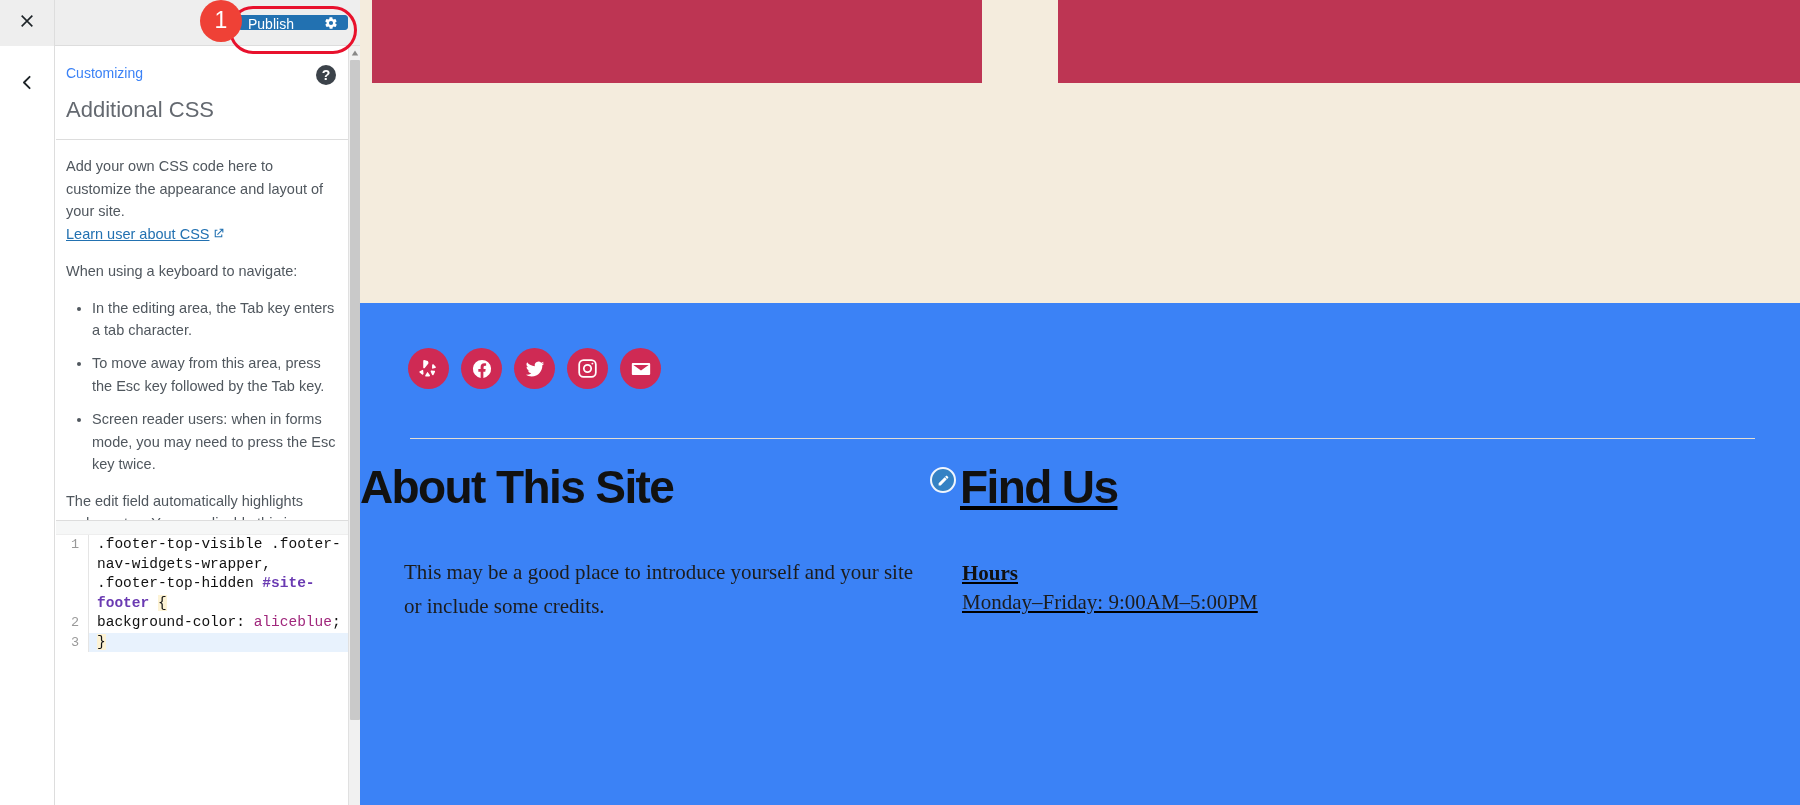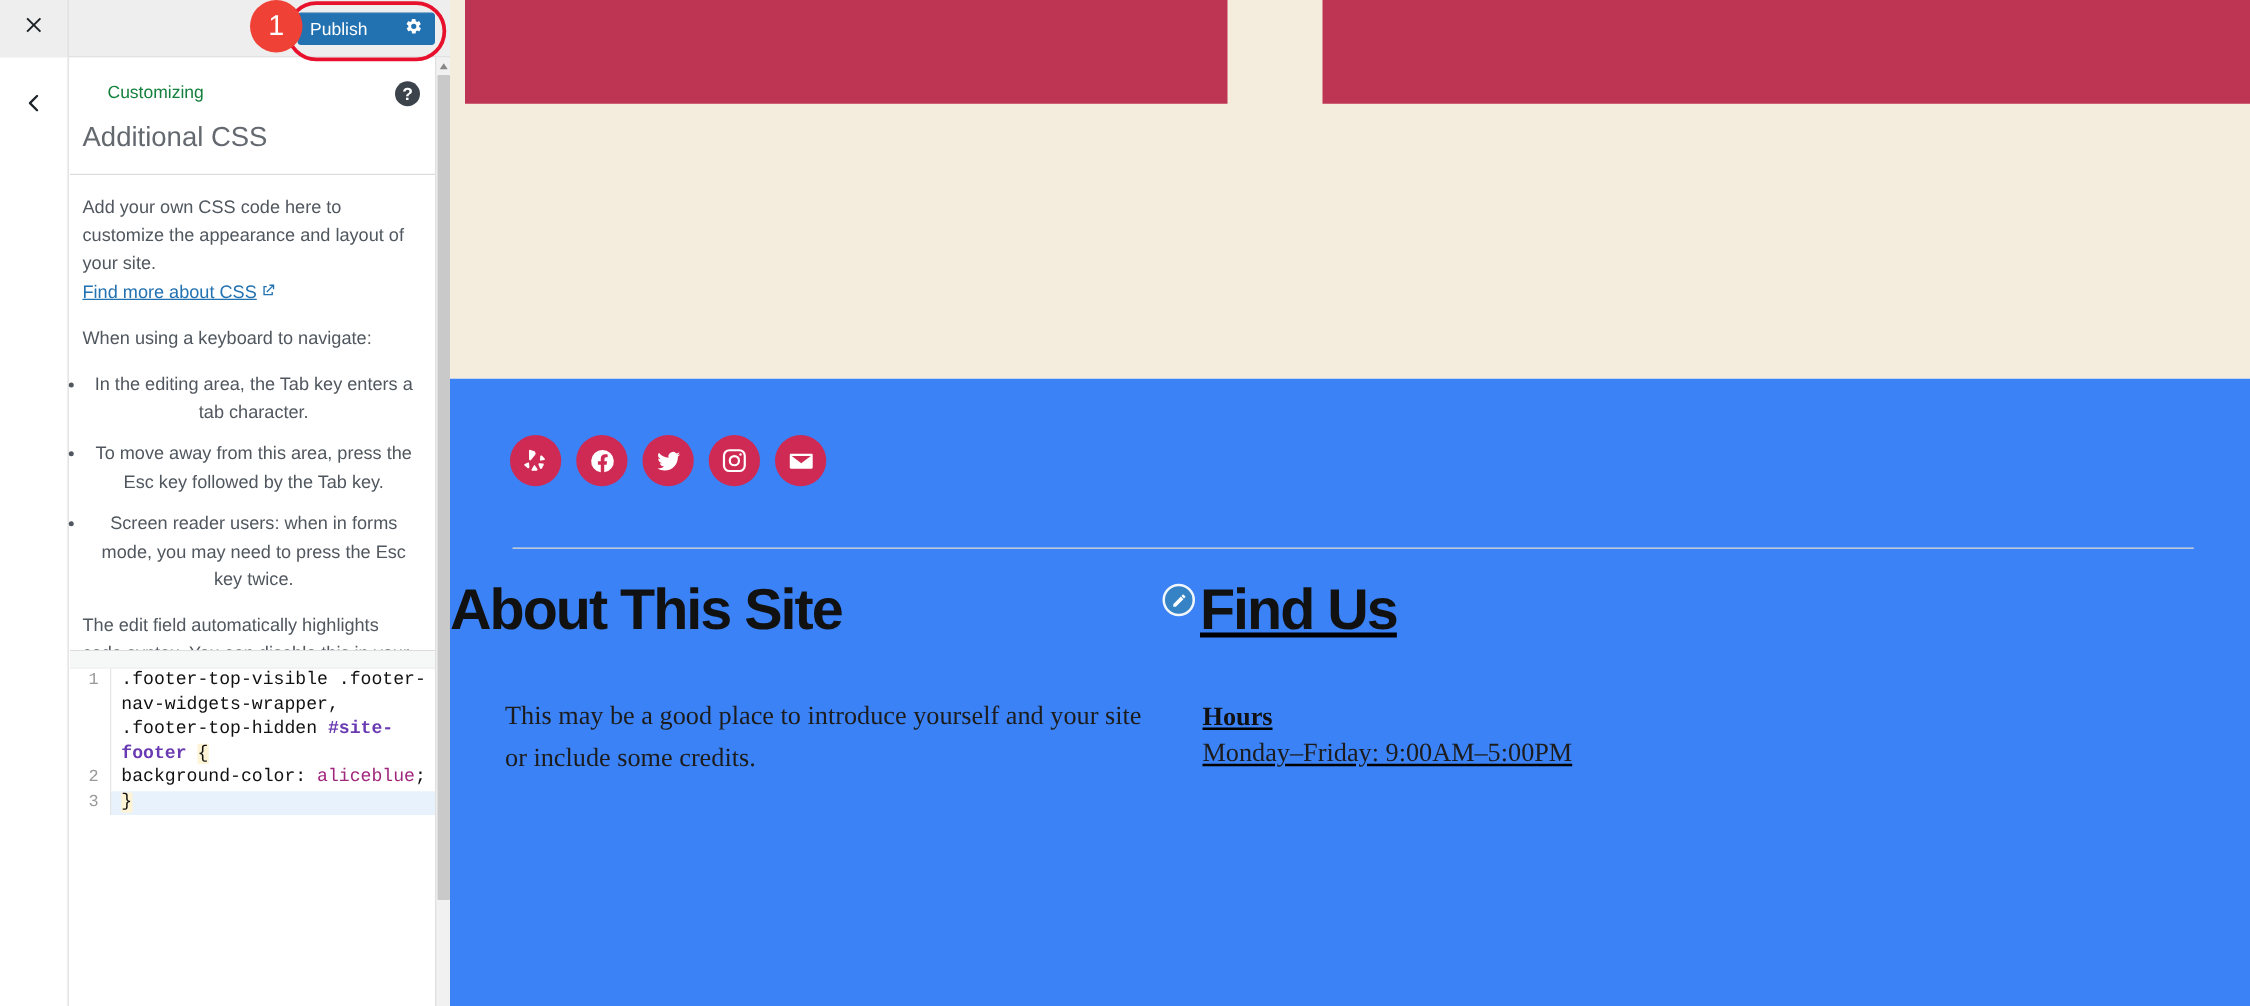--- a/index.html
+++ b/index.html
@@ -111,25 +111,25 @@
     display: flex; align-items: center; justify-content: center;
     font-size: 23px; font-weight: 400; z-index: 3;
   }
   .publish-wrap { position: relative; z-index: 2; }
   .publish-ring {
     position: absolute; left: -9px; top: -9px;
     width: 128px; height: 48px; border: 3px solid #e8112d;
     border-radius: 26px; pointer-events: none;
   }
   .publish-btn {
-    width: 110px; height: 26px;
+    width: 110px; height: 15px;
     background: #2271b1; color: #fff;
     border: 1px solid #2271b1; border-radius: 3px;
     font-size: 14px; font-family: "Liberation Sans", sans-serif;
-    display: flex; align-items: center; justify-content: space-between;
+    display: flex; align-items: flex-start; justify-content: space-between;
     padding: 0 9px; cursor: pointer;
   }
 
   .panel-body {
     position: absolute; left: 0; top: 46px; width: 360px; height: 759px;
   }
   .rail {
     position: absolute; left: 0; top: 0; width: 55px; height: 759px;
     background: #fff; border-right: 1px solid #ddd;
     display: flex; justify-content: center; padding-top: 28px;
@@ -137,32 +137,32 @@
   }
   .content {
     position: absolute; left: 56px; top: 0; width: 292px; height: 759px;
     background: #fff;
   }
   .sec-head {
     padding: 18px 18px 16px 10px;
     border-bottom: 1px solid #ddd;
     position: relative;
   }
-  .sec-sub { font-size: 14px; color: #15803d; line-height: 1.3; margin-left: 20px; }
+  .sec-sub { font-size: 14px; color: #3b82f6; line-height: 1.3; }
   .sec-title { font-size: 22px; color: #646970; font-weight: 400; margin-top: 15px; }
   .help-ico {
     position: absolute; right: 12px; top: 19px;
     width: 20px; height: 20px; border-radius: 50%;
     background: #3c434a; color: #fff; font-size: 14px; font-weight: 700;
     display: flex; align-items: center; justify-content: center;
     cursor: pointer;
   }
   .help-body { padding: 15px 12px 0 10px; }
   .help-body p { font-size: 14.5px; line-height: 1.55; color: #50575e; margin-bottom: 14px; }
-  .help-body ul { margin: 0 0 14px 4px; text-align: center; }
+  .help-body ul { margin: 0 0 14px 26px; }
   .help-body li { font-size: 14.5px; line-height: 1.55; color: #50575e; margin-bottom: 11px; }
   .help-body a { color: #2271b1; text-decoration: underline; }
   .ext { display: inline-block; margin-left: 3px; vertical-align: -1px; }
   .close-link-row { text-align: right; padding: 4px 12px 0 0; }
   .close-link { color: #2271b1; font-size: 14.5px; text-decoration: underline; cursor: pointer; }
 
   
   .editor {
     position: absolute; left: 0; top: 474px; width: 292px; height: 285px;
     background: #fff; border-top: 1px solid #ddd;
@@ -325,21 +325,21 @@
 
         <div class="sec-head">
           <div class="sec-sub">Customizing</div>
           <div class="sec-title">Additional CSS</div>
           <div class="help-ico">?</div>
         </div>
 
         <div class="help-body">
           <p>
             <span>Add your own CSS code here to customize the appearance and layout of your site.</span><br>
-            <a><span>Find more about CSS</span></a><span class="ext">
+            <a><span>Learn user about CSS</span></a><span class="ext">
               <svg width="13" height="13" viewBox="0 0 24 24" fill="#2271b1">
                 <path d="M14 3h7v7h-2V6.4l-8.3 8.3-1.4-1.4L17.6 5H14V3z"></path>
                 <path d="M5 5h5v2H7v10h10v-3h2v5H5V5z"></path>
               </svg>
             </span>
           </p>
 
           <p>When using a keyboard to navigate:</p>
 
           <ul>

